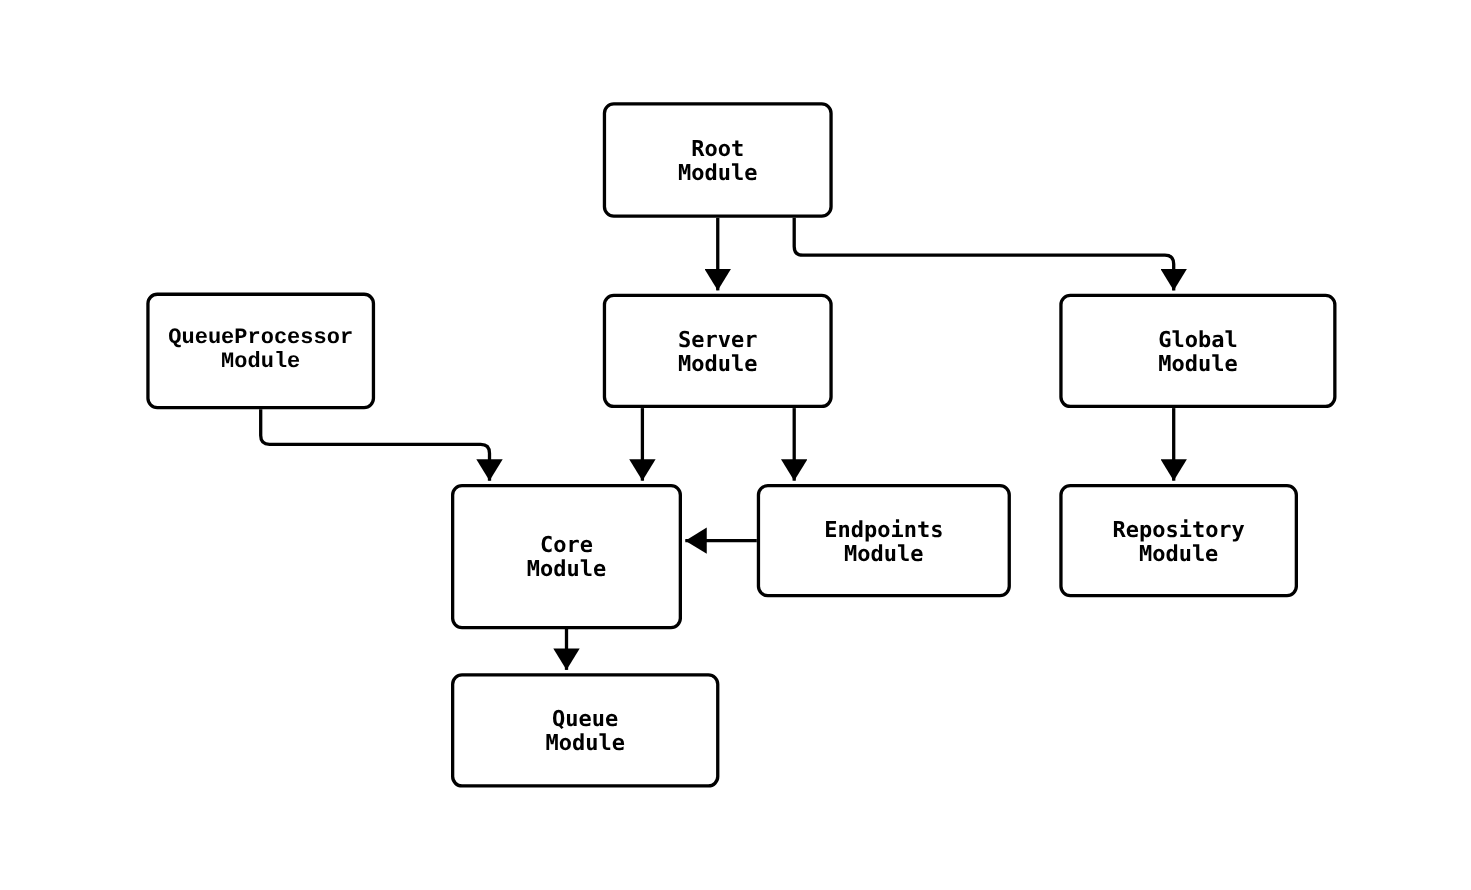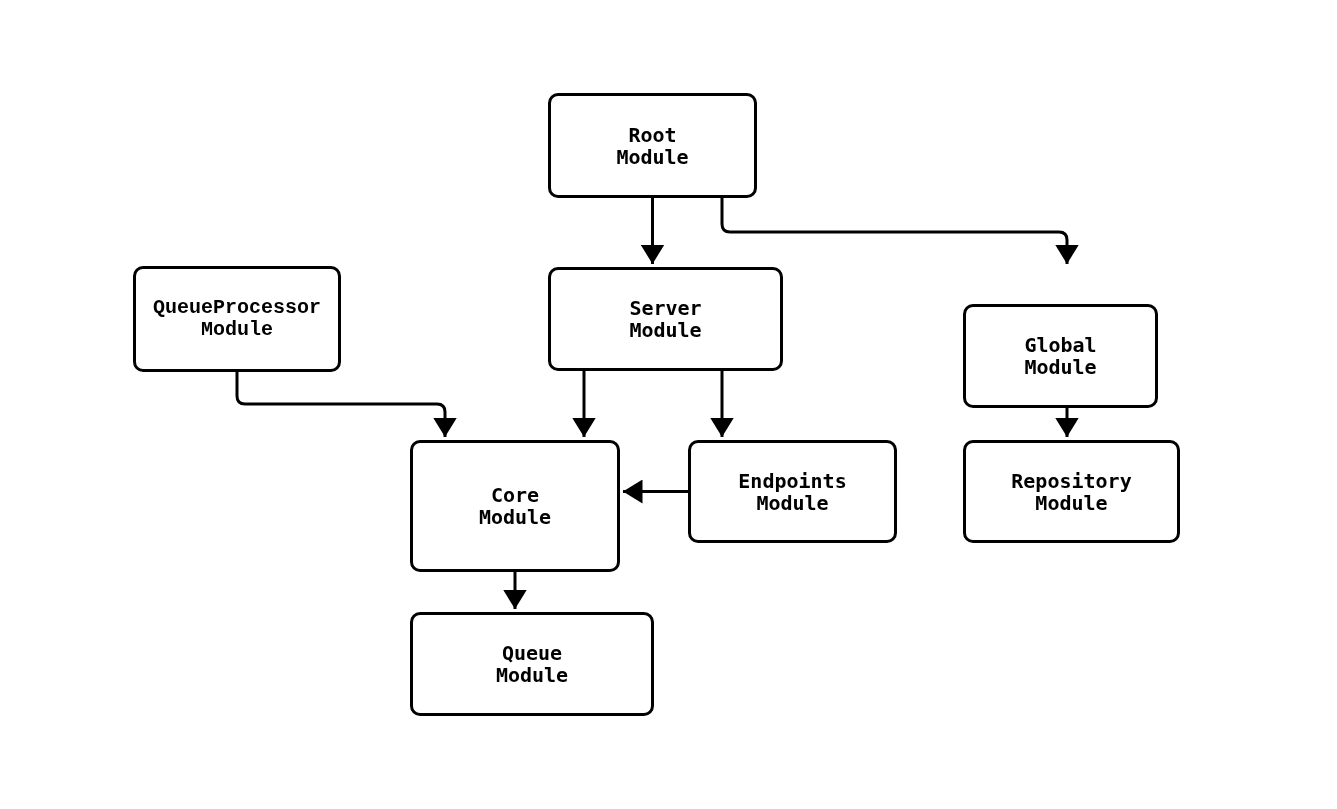--- a/index.html
+++ b/index.html
@@ -69,36 +69,36 @@
   <div class="node" style="left:548px; top:93px; width:209px; height:105px;">
     <div class="node-label">Root
 Module</div>
   </div>
 
   <div class="node" style="left:133px; top:266px; width:208px; height:106px;font-family:Liberation Mono, monospace;">
     <div class="node-label">QueueProcessor
 Module</div>
   </div>
 
-  <div class="node" style="left:548px; top:267px; width:235px; height:104px;">
+  <div class="node" style="left:548px; top:267px; width:209px; height:104px;">
     <div class="node-label">Server
 Module</div>
   </div>
 
-  <div class="node" style="left:963px; top:267px; width:195px; height:104px;margin-top:37px;">
+  <div class="node" style="left:963px; top:267px; width:252px; height:104px;">
     <div class="node-label">Global
 Module</div>
   </div>
 
   <div class="node" style="left:410px; top:440px; width:210px; height:132px;">
     <div class="node-label">Core
 Module</div>
   </div>
 
-  <div class="node" style="left:688px; top:440px; width:209px; height:103px;justify-content:center;">
+  <div class="node" style="left:688px; top:440px; width:231px; height:103px;justify-content:center;">
     <div class="node-label">Endpoints
 Module</div>
   </div>
 
   <div class="node" style="left:963px; top:440px; width:217px; height:103px;">
     <div class="node-label">Repository
 Module</div>
   </div>
 
   <div class="node" style="left:410px; top:612px; width:244px; height:104px;">

